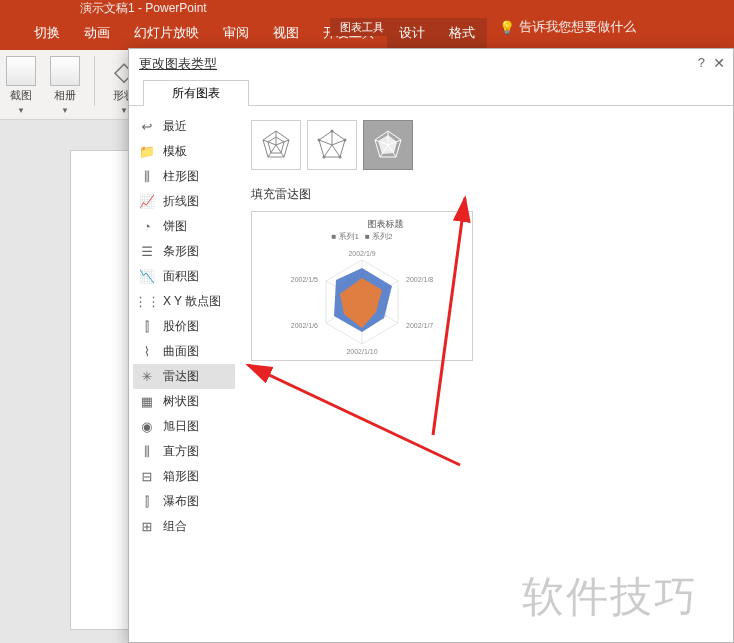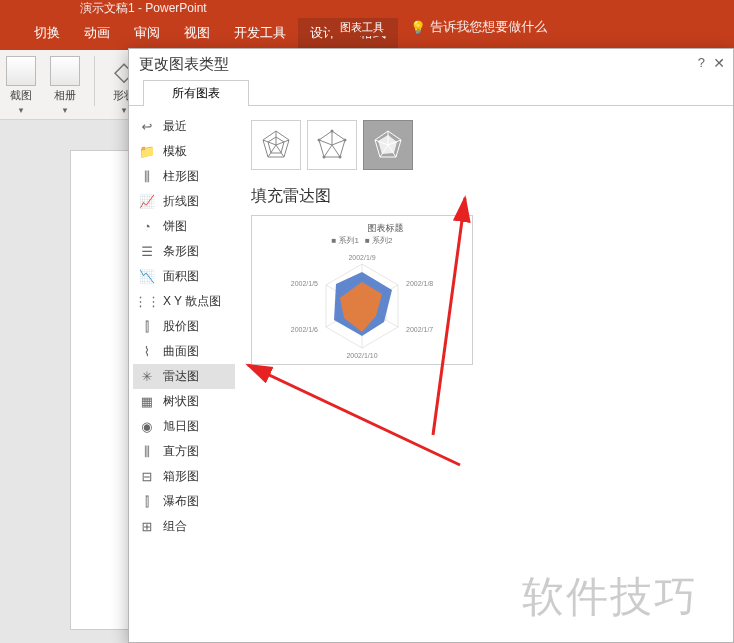--- a/index.html
+++ b/index.html
@@ -10,50 +10,51 @@
 .rtab{padding:6px 12px;font-size:13px;cursor:pointer;white-space:nowrap;}
 .rtab.ctx{background:#a8361a;}
 .bulb{font-size:13px;margin-left:12px;opacity:.9;display:flex;align-items:center;gap:4px;}
 .tools-strip{height:70px;background:#f3f2f1;border-bottom:1px solid #d4d4d4;display:flex;align-items:flex-start;padding:6px 6px;gap:14px;font-size:11px;color:#444;}
 .tool{display:flex;flex-direction:column;align-items:center;gap:2px;cursor:pointer;}
 .tool-ico{width:30px;height:30px;border:1px solid #bbb;background:linear-gradient(#fff,#e8e8e8);}
 .tool-ico.shape{border:none;background:none;font-size:26px;color:#777;line-height:30px;text-align:center;}
 .dd{font-size:9px;color:#666;}
 .canvas{position:absolute;left:70px;top:150px;width:640px;height:480px;background:#fff;border:1px solid #ccc;}
 .dialog{position:absolute;left:128px;top:48px;width:606px;height:595px;background:#fff;border:1px solid #b5b5b5;box-shadow:0 4px 16px rgba(0,0,0,.3);}
-.dlg-title{height:30px;padding:6px 10px;font-size:15px;color:#333;}
+.dlg-title{height:30px;padding:6px 10px;font-size:13px;color:#333;text-decoration:underline;}
 .dlg-help{position:absolute;right:28px;top:6px;font-size:13px;color:#666;cursor:pointer;}
 .dlg-close{position:absolute;right:8px;top:6px;font-size:14px;color:#666;cursor:pointer;}
 .tabbar{height:26px;padding-left:14px;}
 .dtab{display:inline-block;padding:4px 28px;font-size:12px;border:1px solid #cdcdcd;border-bottom:none;background:#fff;position:relative;top:1px;}
 .dlg-body{border-top:1px solid #cdcdcd;height:534px;display:flex;}
 .sidebar{width:110px;padding:8px 4px;font-size:12px;}
 .side-item{display:flex;align-items:center;gap:8px;padding:4px 6px;cursor:pointer;color:#333;}
 .side-item.sel{background:#e1e1e1;}
 .side-ico{width:16px;height:16px;display:inline-flex;align-items:center;justify-content:center;font-size:13px;color:#666;}
 .main{flex:1;padding:14px 12px;}
 .variants{display:flex;gap:6px;margin-bottom:16px;}
 .vbtn{width:50px;height:50px;border:1px solid #d0d0d0;display:flex;align-items:center;justify-content:center;cursor:pointer;}
 .vbtn.sel{background:#a6a6a6;border-color:#8a8a8a;}
-.chart-title{font-size:16px;color:#333;margin-bottom:8px;}
+.chart-title{font-size:12px;color:#333;margin-bottom:8px;}
 .preview{width:222px;height:150px;border:1px solid #cfcfcf;padding:6px;display:flex;flex-direction:column;align-items:center;cursor:pointer;}
 .pv-title{font-size:9px;color:#555;padding-left:47px;}
 .pv-legend{font-size:8px;color:#777;display:flex;gap:6px;margin-bottom:2px;}
 .wm{position:absolute;right:36px;bottom:18px;font-size:42px;color:#ccc;letter-spacing:2px;pointer-events:none;}
 .arrow{position:absolute;pointer-events:none;}
 svg{display:block;}
 </style>
 </head>
 <body>
 
 <div class="ribbon">
   <div class="title-row">演示文稿1 - PowerPoint</div>
   <div class="tabs-row">
     <div class="rtab">切换</div>
     <div class="rtab">动画</div>
+    <div class="rtab">幻灯片放映</div>
     <div class="rtab">审阅</div>
     <div class="rtab">视图</div>
     <div class="rtab">开发工具</div>
     <div class="rtab ctx">设计</div>
     <div class="rtab ctx">格式</div>
     <div class="bulb">
         <span>💡</span>
         <span>告诉我您想要做什么</span>
       </div>
   </div>

